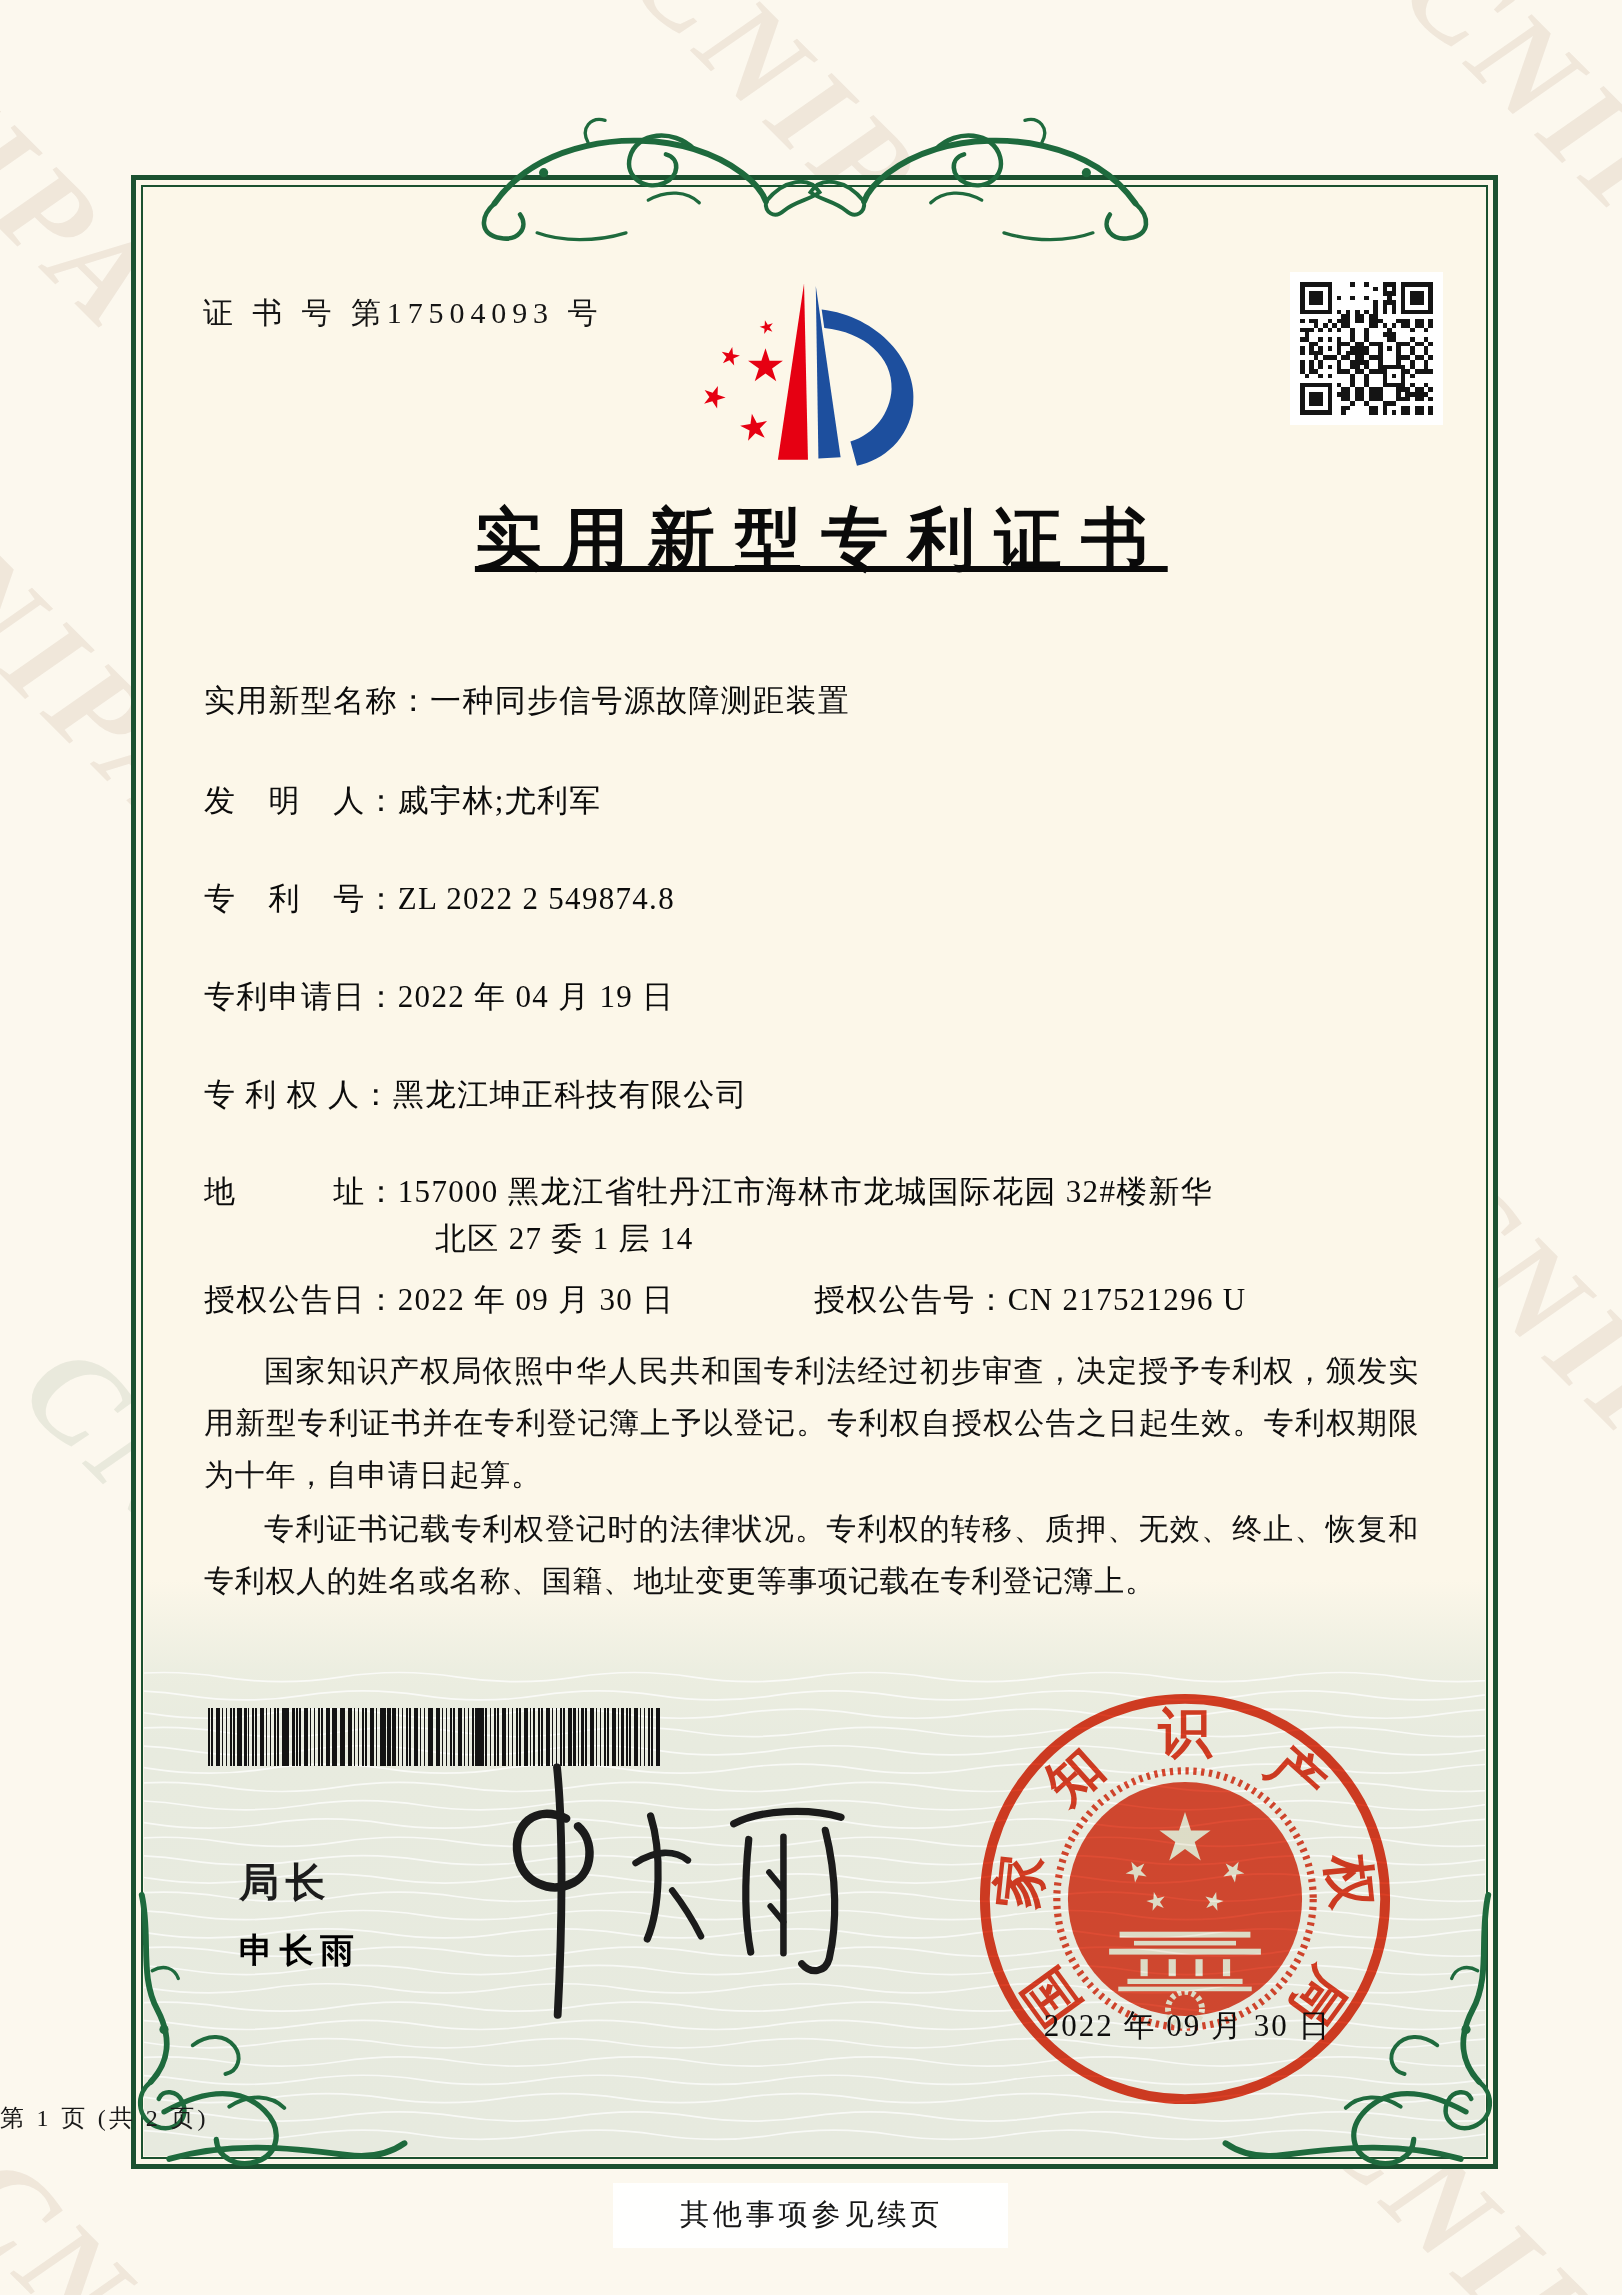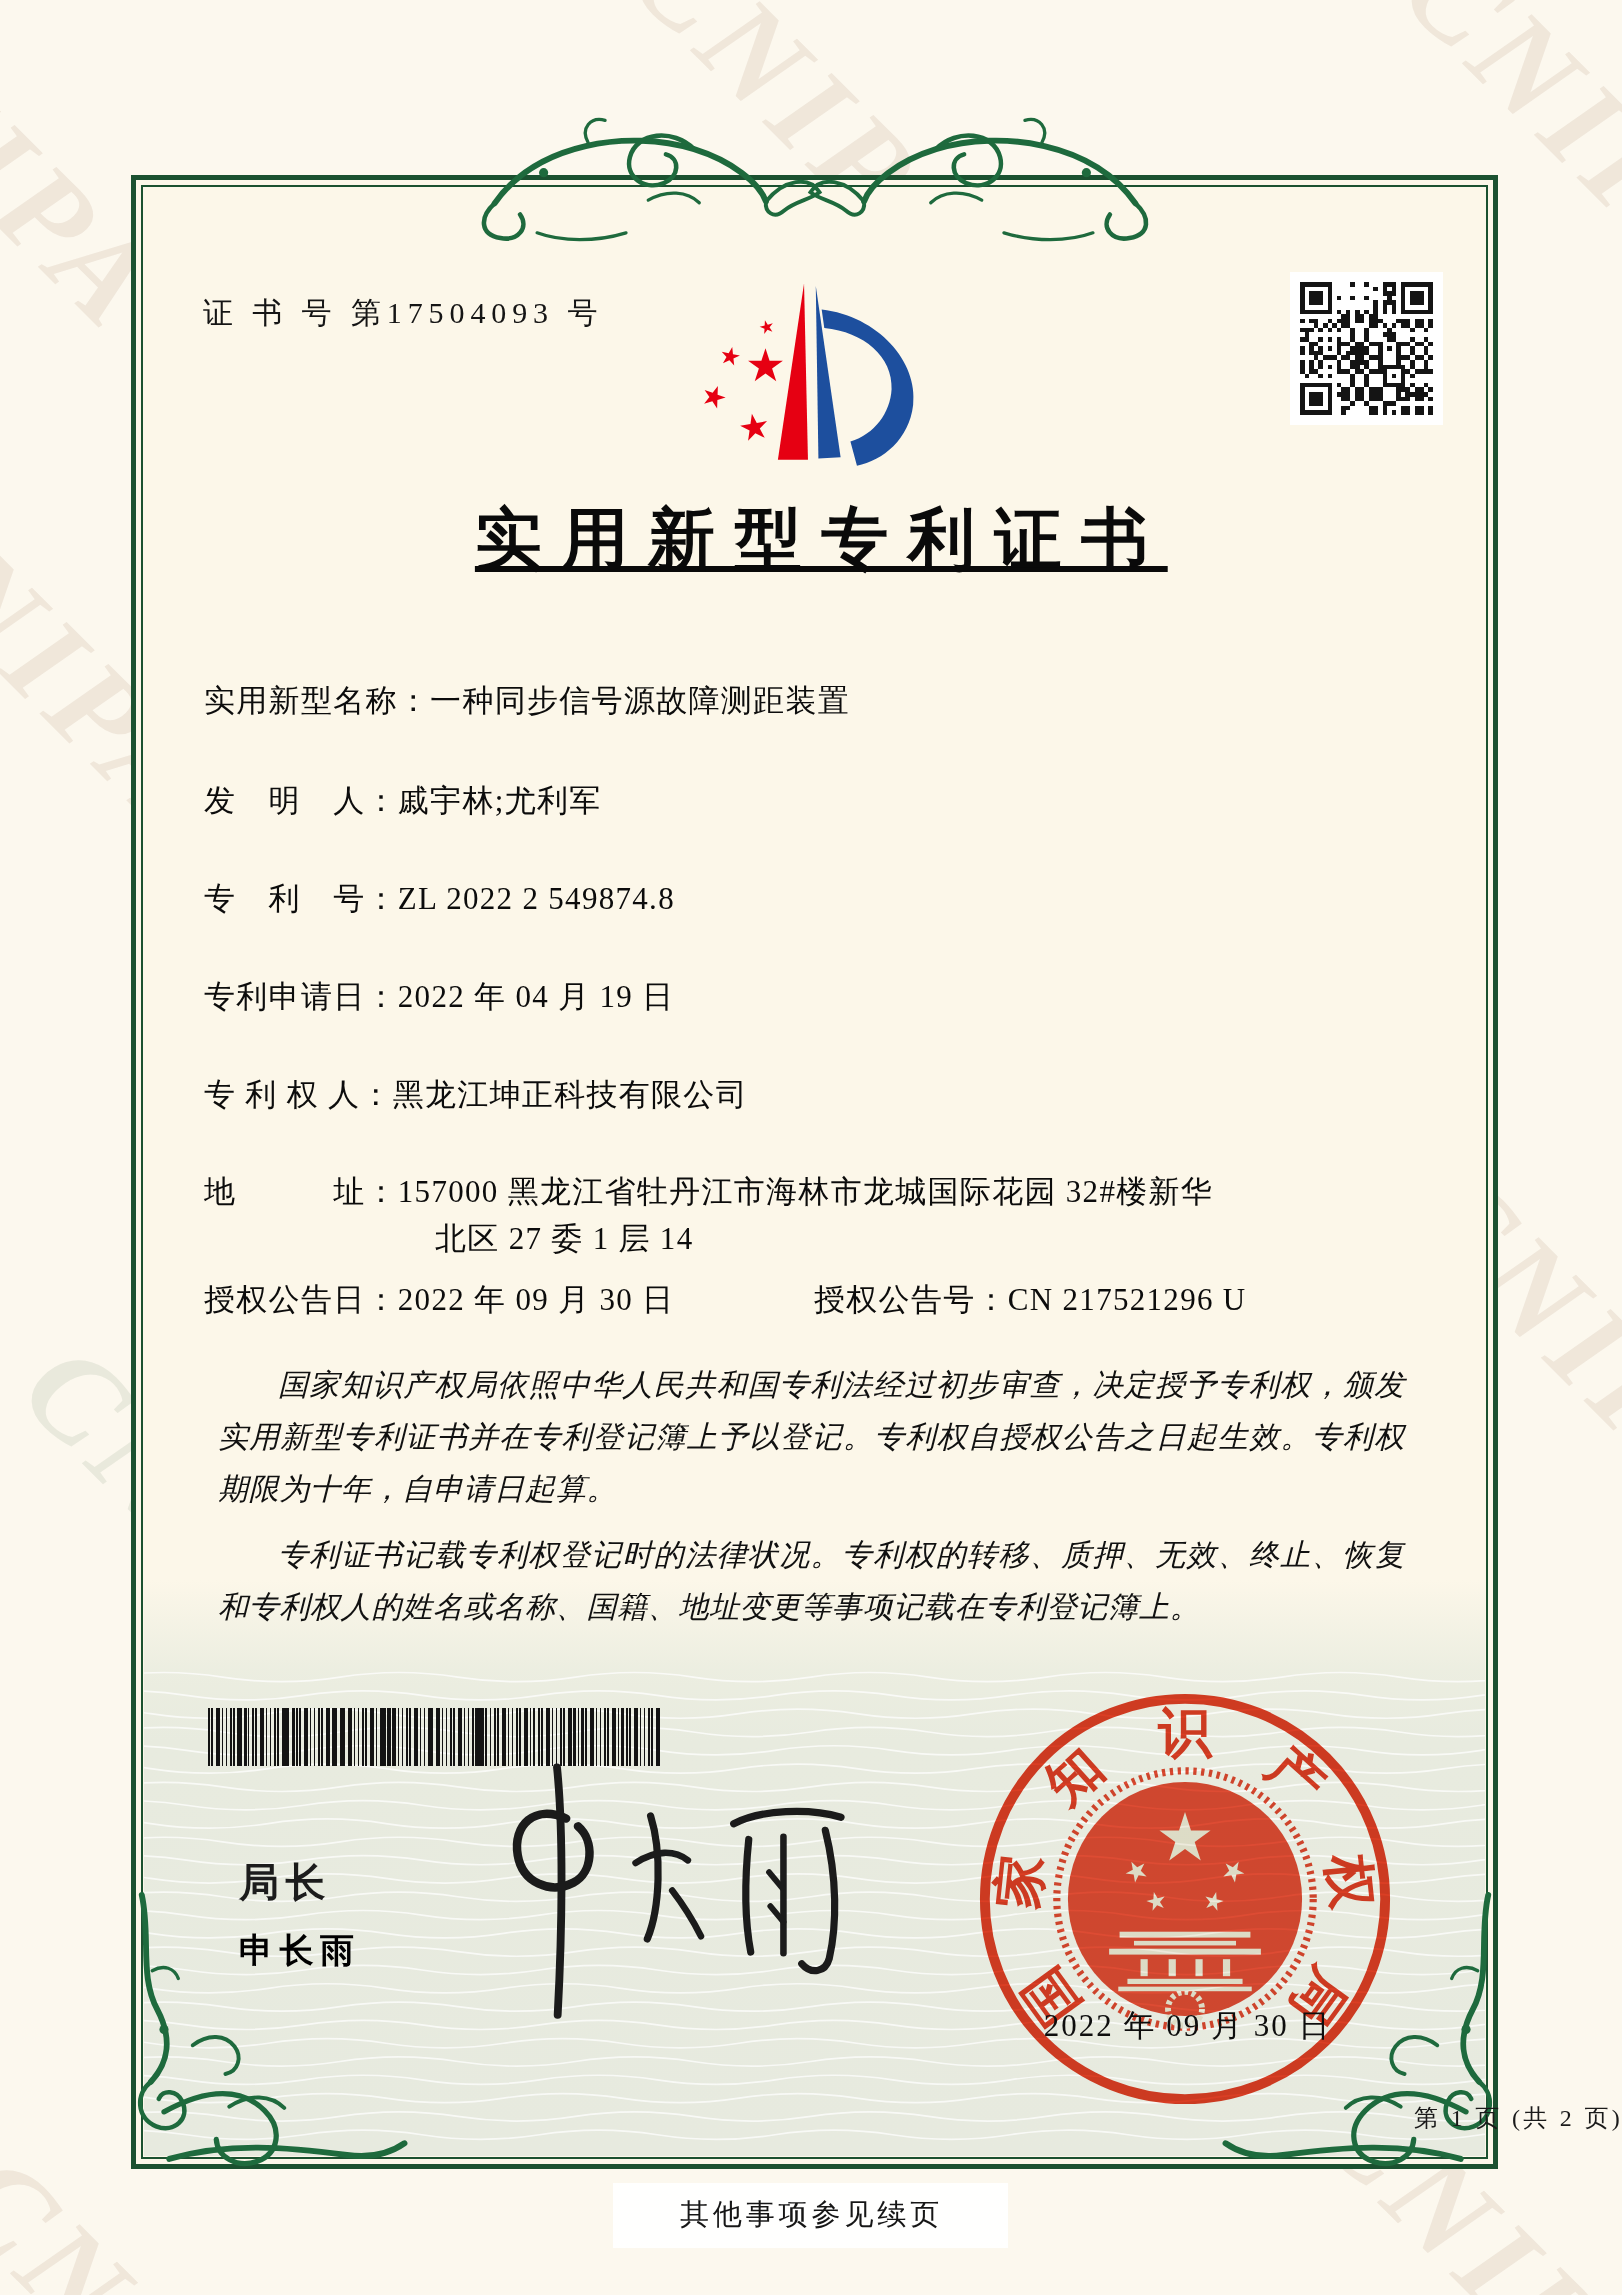--- a/index.html
+++ b/index.html
@@ -68,42 +68,42 @@
   .row{position:absolute;left:204px;width:1229px;font-size:31px;color:#0c0c0c;z-index:5;letter-spacing:1.3px;}
   .row .lbl{display:inline-block;}
   .r1{top:680px;} .r2{top:780px;} .r3{top:878px;} .r4{top:976px;}
   .r5{top:1074px;} .r6{top:1171px;} .r6b{top:1218px;left:435px;} .r7{top:1231px;margin-top:48px;}
   .pair2{position:absolute;left:610px;top:0;}
   
   .body-text{
     position:absolute;left:204px;top:1345px;width:1215px;z-index:5;
     font-size:30px;line-height:52px;text-align:justify;letter-spacing:0.7px;color:#111;
   }
-  .body-text p{margin:14px;text-indent:60px;font-style:italic;}
+  .body-text p{margin:0;text-indent:60px;}
   .body-text p + p{margin-top:2px;}
   
   .barcode{
     position:absolute;left:208px;top:1708px;width:453px;height:58px;z-index:5;
     background-image:
       repeating-linear-gradient(90deg,#131313 0 2px,transparent 2px 3.3px,#131313 3.3px 4.6px,transparent 4.6px 7.8px,#131313 7.8px 11.8px,transparent 11.8px 13.7px,#131313 13.7px 15px,transparent 15px 17.7px,#131313 17.7px 19px,transparent 19px 22px),
       repeating-linear-gradient(90deg,transparent 0 29px,#131313 29px 32px,transparent 32px 37px,#131313 37px 39px,transparent 39px 48px);
   }
   .sig-title{position:absolute;left:239px;top:1855px;z-index:5;
     font-family:"Liberation Sans","DejaVu Sans",sans-serif;font-weight:600;font-size:40px;color:#1c1c1c;letter-spacing:6.5px;}
   .sig-name{position:absolute;left:239px;top:1928px;z-index:5;
     font-family:"Liberation Sans","DejaVu Sans",sans-serif;font-weight:600;font-size:34px;color:#000000;letter-spacing:6.5px;}
   .signature{position:absolute;left:451px;top:1753px;z-index:6;}
   .seal{position:absolute;left:960px;top:1674px;z-index:6;mix-blend-mode:multiply;opacity:.96;}
   .seal-date{
     position:absolute;left:978px;top:2005px;width:419px;z-index:7;
     text-align:center;font-size:31px;letter-spacing:2px;color:#0e0e0e;
   }
   .page-info{
     position:absolute;left:0;right:0;top:2102px;z-index:5;
-    text-align:right;font-size:24px;letter-spacing:3.3px;color:#1a1a1a;
+    text-align:left;font-size:24px;letter-spacing:3.3px;color:#1a1a1a;
   }
   .note-box{
     position:absolute;left:613px;top:2183px;width:395px;height:65px;
     background:rgba(255,255,255,.92);z-index:4;
   }
   .note{
     position:absolute;left:0;right:0;top:2195px;z-index:5;
     text-align:center;font-size:29px;letter-spacing:3.9px;color:#161616;
   }
 </style>

